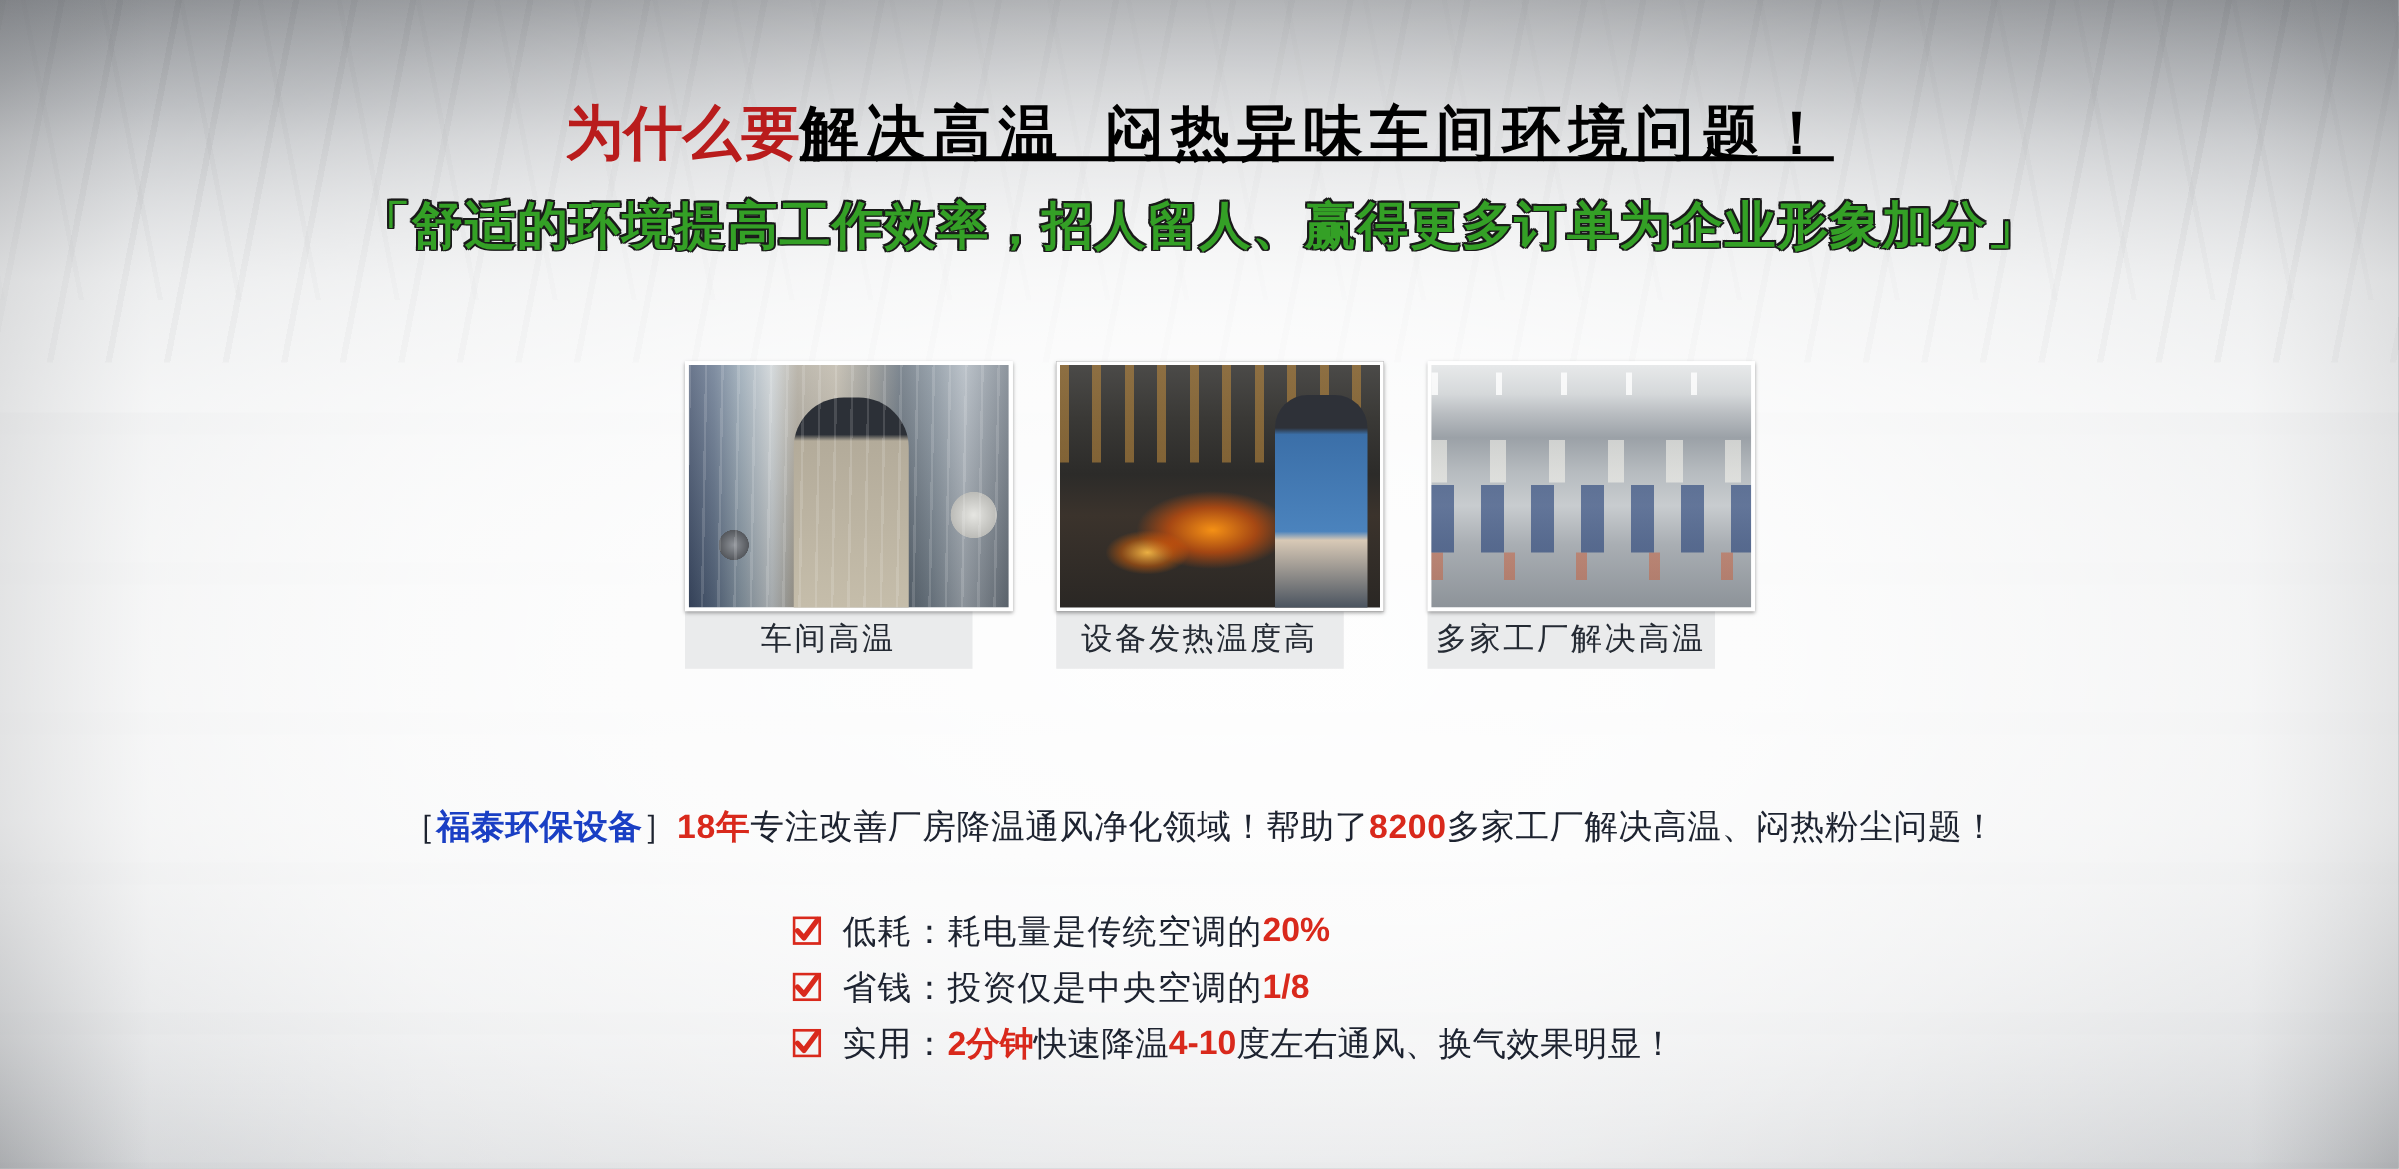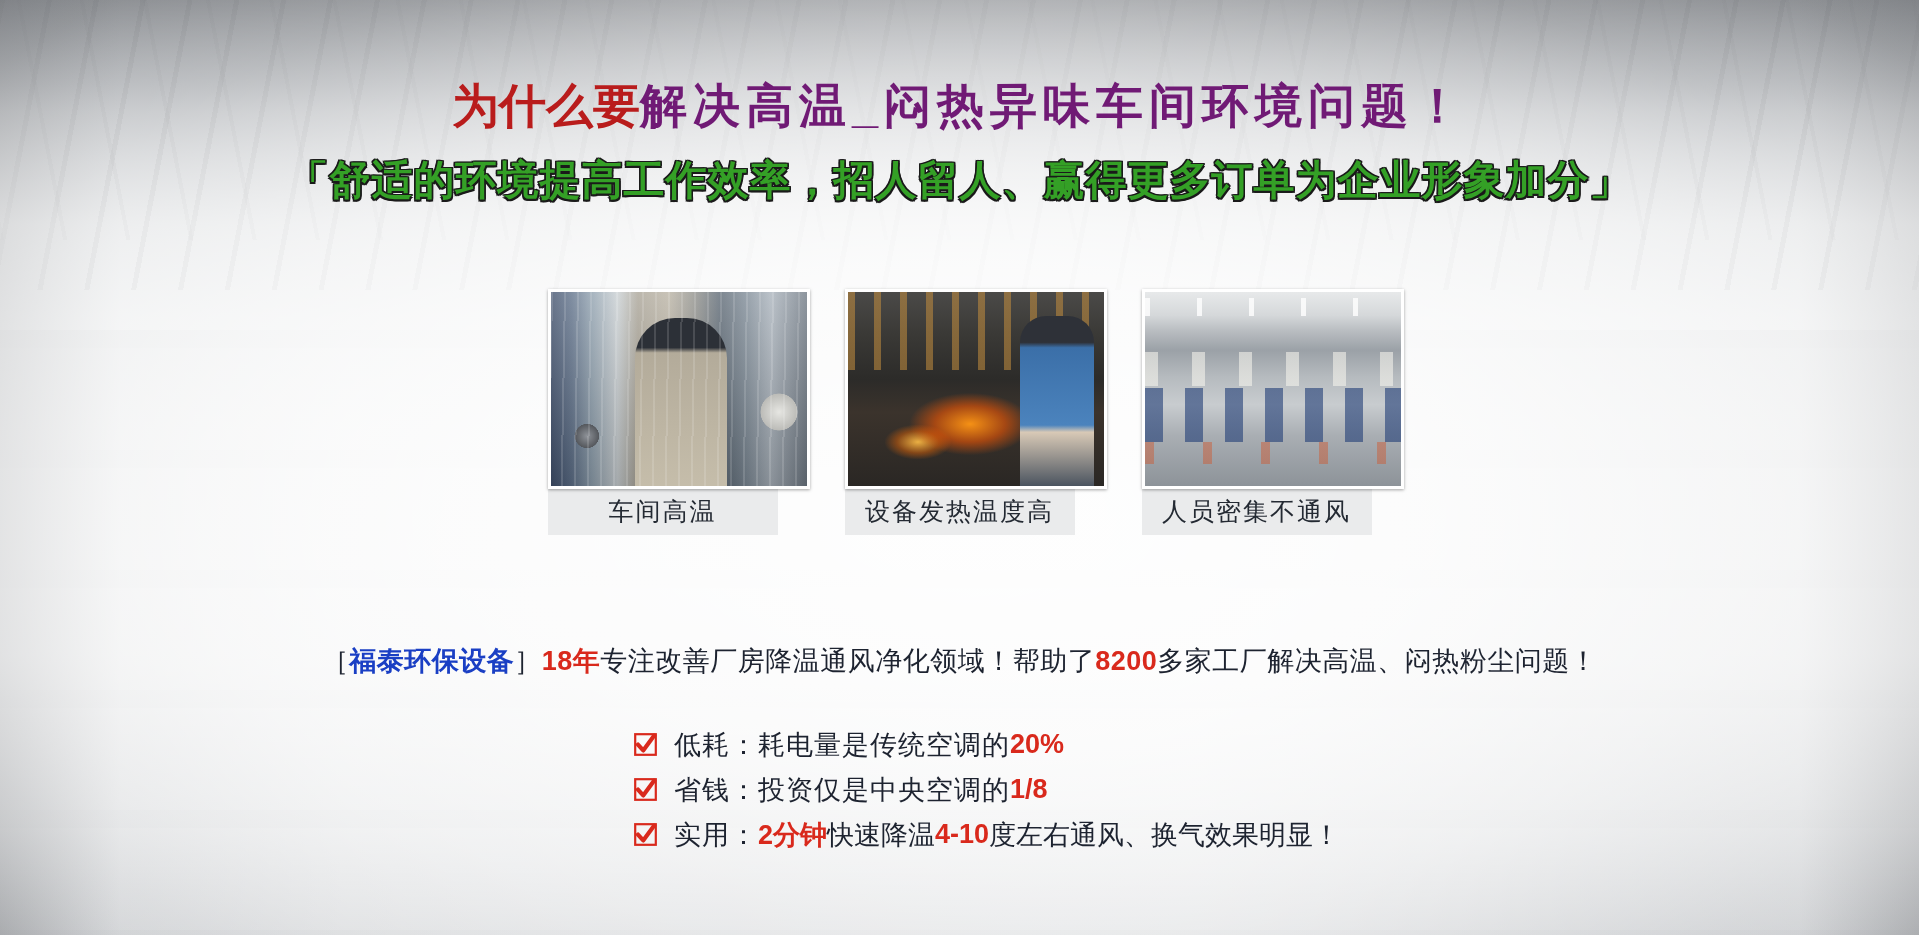--- a/index.html
+++ b/index.html
@@ -115,22 +115,23 @@
     line-height: 1;
     color: #1d2330;
     letter-spacing: 1px;
     white-space: nowrap;
   }
   .headline .hl-red {
     color: #b91c1c;
     letter-spacing: 0px;
   }
   .headline .hl-dark {
-    color: #701a75;
+    color: #000000;
     letter-spacing: 6px;
+    text-decoration: underline;
   }
 
   
   .subhead {
     position: absolute;
     top: 155px;
     left: 0; right: 0;
     text-align: center;
     font-family: "Liberation Sans", "DejaVu Sans", sans-serif;
     font-size: 41px;
@@ -382,21 +383,21 @@
       </div>
 
       <div class="card">
         <div class="card-photo ph2"></div>
         <div class="card-caption">设备发热温度高</div>
       </div>
 
 
       <div class="card">
         <div class="card-photo ph4"></div>
-        <div class="card-caption">人员密集不通风</div>
+        <div class="card-caption">多家工厂解决高温</div>
       </div>
 
     </div>
 
     <div class="pitch"><span class="bracket">［</span><span class="brand">福泰环保设备</span><span class="bracket">］</span><span class="hot">18年</span><span>专注改善厂房降温通风净化领域！帮助了</span><span class="hot">8200</span><span>多家工厂解决高温、闷热粉尘问题！</span></div>
 
     <div class="bullets">
 
       <div class="bullet-row">
         <span class="tick">

